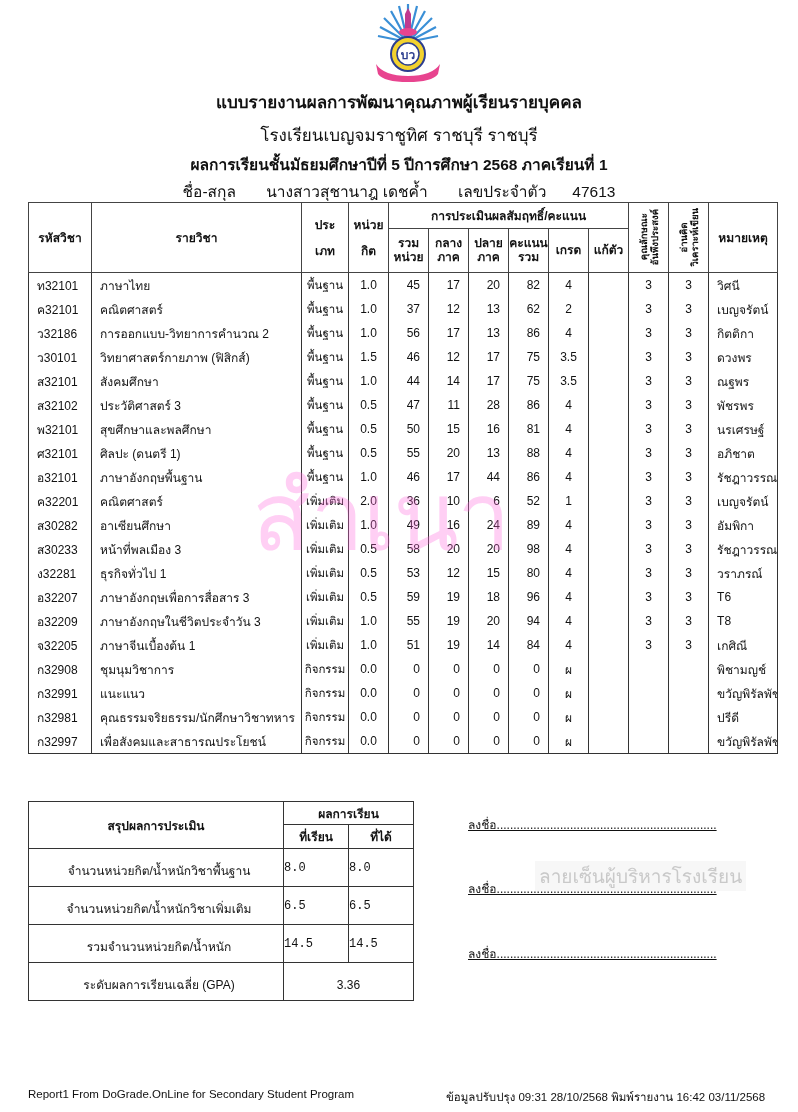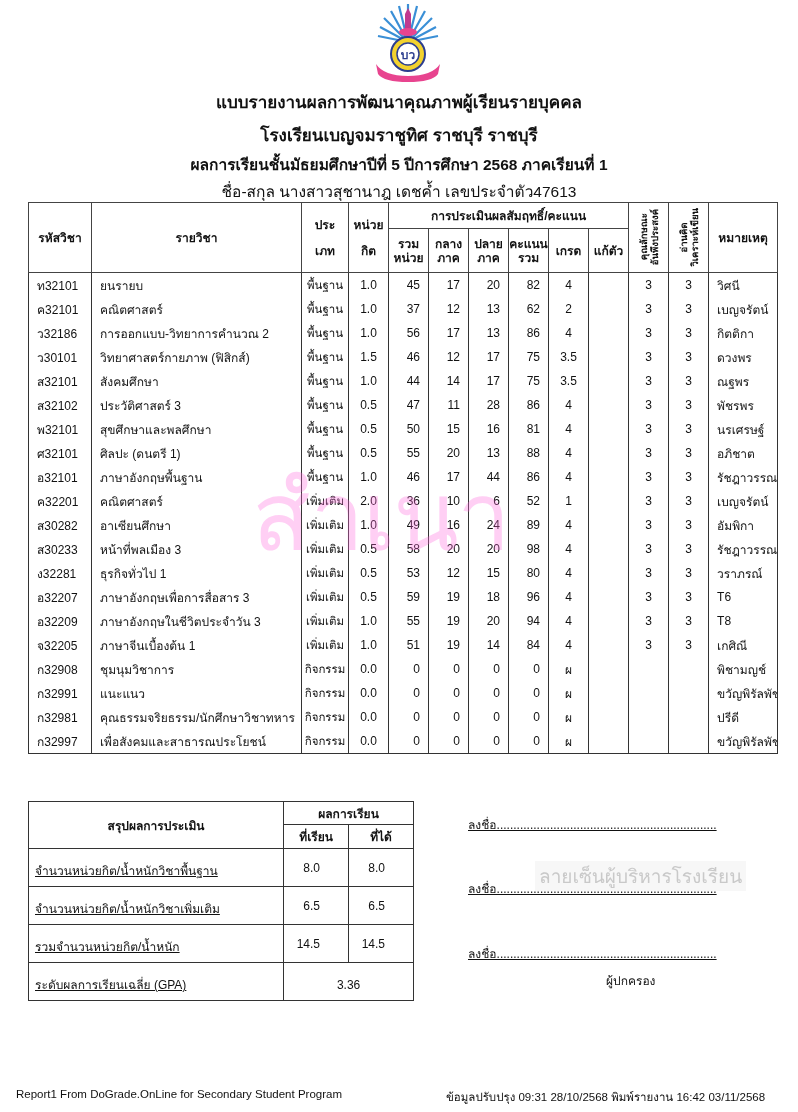--- a/index.html
+++ b/index.html
@@ -3,37 +3,37 @@
 <meta charset="utf-8">
 <style>
   html, body { margin: 0; padding: 0; background: #ffffff; }
   body {
     width: 798px; height: 1112px; position: relative; overflow: hidden;
     font-family: "Liberation Sans", "DejaVu Sans", sans-serif; color: #111;
   }
   .logo { position: absolute; left: 372px; top: 2px; width: 72px; height: 80px; }
   .title-block { position: absolute; left: 0; width: 798px; text-align: center; }
   .t1 { top: 88px; font-size: 17px; font-weight: bold; }
-  .t2 { top: 121px; font-size: 17px; font-weight: bold; }
+  .t2 { top: 121px; font-size: 17px; font-weight: normal; }
   .t3 { top: 152px; font-size: 15.5px; font-weight: bold; }
   .t4 { top: 179px; font-size: 15.5px; }
-  .t4 span { margin: 0 0; }
+  .t4 span { margin: 0 13px; }
 
   table { border-collapse: collapse; }
   .grades {
     position: absolute; left: 28px; top: 202px; width: 749px;
     font-size: 12px; table-layout: fixed;
   }
   .grades td, .grades th { border: 1px solid #333; padding: 0; }
   .grades th { font-weight: bold; font-size: 12px; }
   .grades thead th { border-color: #444; }
   .grades tbody td { height: 24px; border-top: none; border-bottom: none; }
   .grades tbody tr:last-child td { border-bottom: 1px solid #333; margin-top: 18px; }
   .grades .hdr-main { height: 26px; font-size: 12.5px; }
-  .grades .hdr-sub { height: 44px; font-size: 10.5px; line-height: 14px; }
+  .grades .hdr-sub { height: 44px; font-size: 10.5px; line-height: 14px; font-family: Liberation Mono, monospace; }
   .vert {
     writing-mode: vertical-rl; transform: rotate(180deg);
     font-size: 9.5px; line-height: 11px; white-space: nowrap; margin: 0 auto;
   }
   .c { text-align: center; }
   .r { text-align: right; padding-right: 8px !important; }
   .l { text-align: left; padding-left: 8px !important; }
   .note { white-space: nowrap; overflow: hidden; }
 
   .watermark {
@@ -43,38 +43,38 @@
   }
 
   .summary {
     position: absolute; left: 28px; top: 801px; width: 386px; font-size: 12px;
   }
   .summary td, .summary th { border: 1px solid #333; padding: 0; }
   .summary th { font-weight: bold; }
   .summary .sh1 { height: 23px; }
   .summary .sh2 { height: 24px; }
   .summary tbody td { height: 31px; }
-  .summary .lbl { text-align: left; padding-left: 6px; padding-top: 6px; text-decoration: underline; }
-  .summary .num { text-align: right; padding-right: 28px; }
+  .summary .lbl { text-align: center; padding-left: 6px; padding-top: 6px; }
+  .summary .num { text-align: left; padding-right: 28px; font-family: Liberation Mono, monospace; }
 
   .sig { position: absolute; left: 468px; font-size: 12px; }
   .sig .line { white-space: nowrap; text-decoration: underline; }
   .sig .role { padding-left: 133px; margin-top: 8px; }
   .sig1 { top: 815px; }
   .sig2 { top: 879px; }
   .sig3 { top: 944px; }
   .sig2 .role { padding-left: 112px; }
   .sig3 .role { padding-left: 138px; }
   .sigwm {
     position: absolute; left: 535px; top: 861px; font-size: 19px; color: #c9c9c9;
     background: #f7f7f7; padding: 0 4px;
   }
 
   .footer { position: absolute; top: 1088px; font-size: 11.5px; color: #111; }
-  .footer.left { left: 16px; }
+  .footer.left { left: 28px; }
   .footer.right { left: 446px; }
 </style>
 </head>
 <body>
 
 <svg class="logo" viewBox="0 0 72 80">
   <g stroke="#3a8fd6" stroke-width="2.2" fill="none">
     <line x1="36" y1="40" x2="36" y2="2"></line>
     <line x1="36" y1="40" x2="27" y2="4"></line>
     <line x1="36" y1="40" x2="45" y2="4"></line>
@@ -158,21 +158,21 @@
           <div>คะแนน</div>
           <div>รวม</div>
         </th>
       <th>เกรด</th>
       <th>แก้ตัว</th>
     </tr>
   </thead>
   <tbody id="grade-rows">
       <tr>
         <td class="l">ท32101</td>
-        <td class="l">ยนรายบ</td>
+        <td class="l">ภาษาไทย</td>
         <td class="c" style="font-size: 11.5px;">พื้นฐาน</td>
         <td class="c">1.0</td>
         <td class="r">45</td>
         <td class="r">17</td>
         <td class="r">20</td>
         <td class="r">82</td>
         <td class="c">4</td>
         <td class="c"></td>
         <td class="c">3</td>
         <td class="c">3</td>
@@ -509,17 +509,16 @@
 
 <div class="sig sig1">
   <div class="line">ลงชื่อ..................................................................</div>
 </div>
 <div class="sigwm">ลายเซ็นผู้บริหารโรงเรียน</div>
 <div class="sig sig2">
   <div class="line">ลงชื่อ..................................................................</div>
 </div>
 <div class="sig sig3">
   <div class="line">ลงชื่อ..................................................................</div>
-  <div class="role">ผู้ปกครอง</div>
 </div>
 
 <div class="footer left">Report1 From DoGrade.OnLine for Secondary Student Program</div>
 <div class="footer right">ข้อมูลปรับปรุง 09:31 28/10/2568  พิมพ์รายงาน 16:42 03/11/2568</div>
 
 </body></html>

